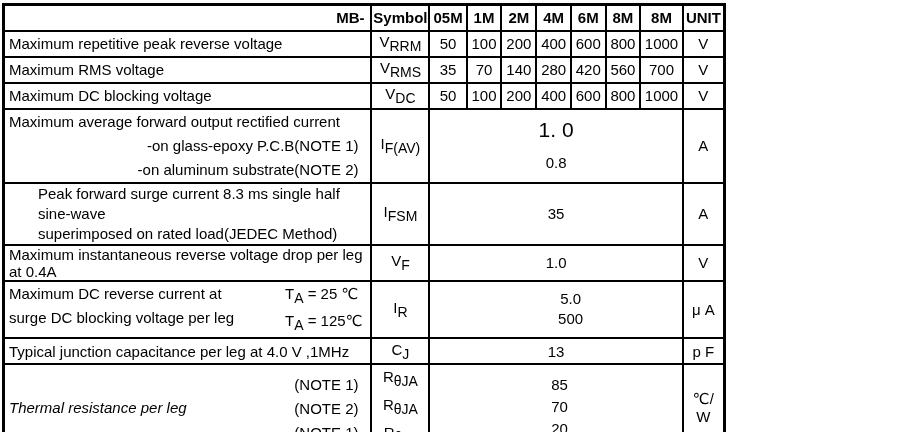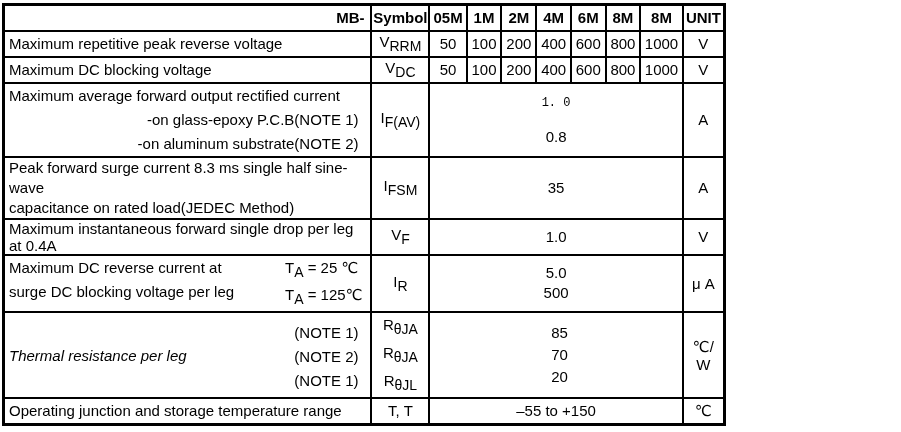--- a/index.html
+++ b/index.html
@@ -22,29 +22,29 @@
   .hdr-param { text-align:right; padding-right:6px; }
   .param { text-align:left; padding-left:4px; padding-right:2px; }
   .center { text-align:center; }
   .sub { font-size:14px; vertical-align:-0.28em; }
   .r26 td { height:26px; }
   .r45 td { height:45px; }
   .r53 td { height:53px; }
   .r73 td { height:73px; }
   .line24 { line-height:24px; }
   .line22 { line-height:22px;margin-left:7px; }
-  .line20 { line-height:20px; }
+  .line20 { line-height:20px;margin-left:29px; }
   .line32 { line-height:33px; }
   .right-ind { text-align:right; padding-right:10px; }
   .flexwrap { display:flex; width:100%; align-items:stretch; }
   .ir-left { width:276px; }
   .ir-conds { flex:1; text-align:left; }
   .rth-label { display:flex; align-items:center;font-style:italic; }
   .rth-notes { flex:1; text-align:right; padding-right:10px; }
-  .serif { font-family:Liberation Mono, monospace; font-size:12px; }
+  .serif { font-family:Liberation Sans, sans-serif; font-size:21px; }
 </style>
 </head>
 <body>
 
 <div class="sheet">
   <table class="ratings">
     <colgroup>
       <col style="width:441px">
         <col style="width:61px">
       <col style="width:48px">
@@ -77,20 +77,32 @@
         <td class="center">50</td>
         <td class="center">100</td>
         <td class="center">200</td>
         <td class="center">400</td>
         <td class="center">600</td>
         <td class="center">800</td>
         <td class="center">1000</td>
         <td class="center">V</td>
       </tr>
 
+      <tr class="r26">
+        <td class="param">Maximum RMS voltage</td>
+        <td class="center"><span>V</span><span class="sub">RMS</span></td>
+        <td class="center">35</td>
+        <td class="center">70</td>
+        <td class="center">140</td>
+        <td class="center">280</td>
+        <td class="center">420</td>
+        <td class="center">560</td>
+        <td class="center">700</td>
+        <td class="center">V</td>
+      </tr>
 
       <tr class="r26">
         <td class="param">Maximum DC blocking voltage</td>
         <td class="center"><span>V</span><span class="sub">DC</span></td>
         <td class="center">50</td>
         <td class="center">100</td>
         <td class="center">200</td>
         <td class="center">400</td>
         <td class="center">600</td>
         <td class="center">800</td>
@@ -108,29 +120,29 @@
         <td class="center" colspan="7">
           <div class="line32 serif">1. 0</div>
           <div class="line32">0.8</div>
         </td>
         <td class="center">A</td>
       </tr>
 
       <tr class="r45">
         <td class="param">
           <div class="line20">Peak forward surge current 8.3 ms single half sine-wave</div>
-          <div class="line20">capacitance on rated load(JEDEC Method)</div>
+          <div class="line20">superimposed on rated load(JEDEC Method)</div>
         </td>
         <td class="center"><span>I</span><span class="sub">FSM</span></td>
         <td class="center" colspan="7">35</td>
         <td class="center">A</td>
       </tr>
 
       <tr class="r26">
-        <td class="param">Maximum instantaneous forward single drop per leg at 0.4A</td>
+        <td class="param">Maximum instantaneous reverse voltage drop per leg at 0.4A</td>
         <td class="center"><span>V</span><span class="sub">F</span></td>
         <td class="center" colspan="7">1.0</td>
         <td class="center">V</td>
       </tr>
 
       <tr class="r53">
         <td class="param">
           <div class="flexwrap">
             <div class="ir-left">
               <div class="line24">Maximum DC reverse current at</div>
@@ -143,20 +155,26 @@
           </div>
         </td>
         <td class="center"><span>I</span><span class="sub">R</span></td>
         <td class="center" colspan="7">
           <div class="line20">5.0</div>
           <div class="line20">500</div>
         </td>
         <td class="center">μ A</td>
       </tr>
 
+      <tr class="r26">
+        <td class="param">Typical junction capacitance per leg at 4.0 V ,1MHz</td>
+        <td class="center"><span>C</span><span class="sub">J</span></td>
+        <td class="center" colspan="7">13</td>
+        <td class="center">p F</td>
+      </tr>
 
       <tr class="r73">
         <td class="param">
           <div class="flexwrap" style="height:69px">
             <div class="rth-label">
                 <span>Thermal resistance per leg</span>
               </div>
             <div class="rth-notes">
               <div class="line24">(NOTE 1)</div>
               <div class="line24">(NOTE 2)</div>

